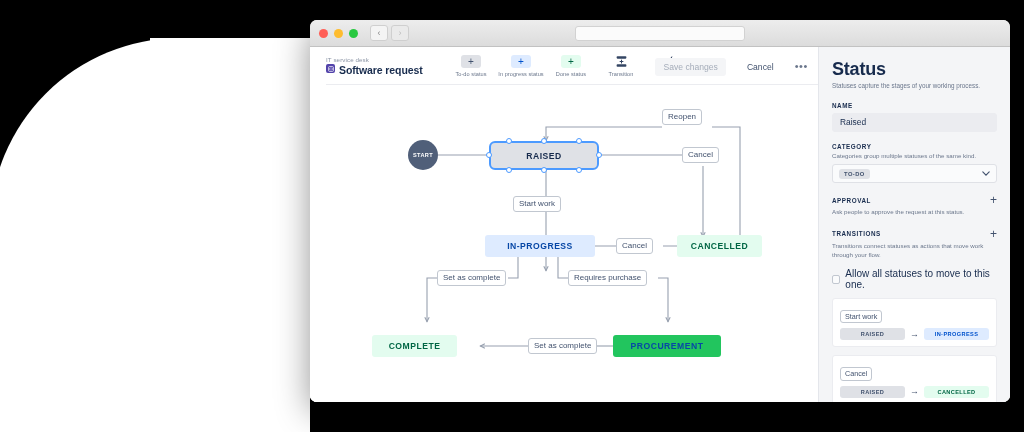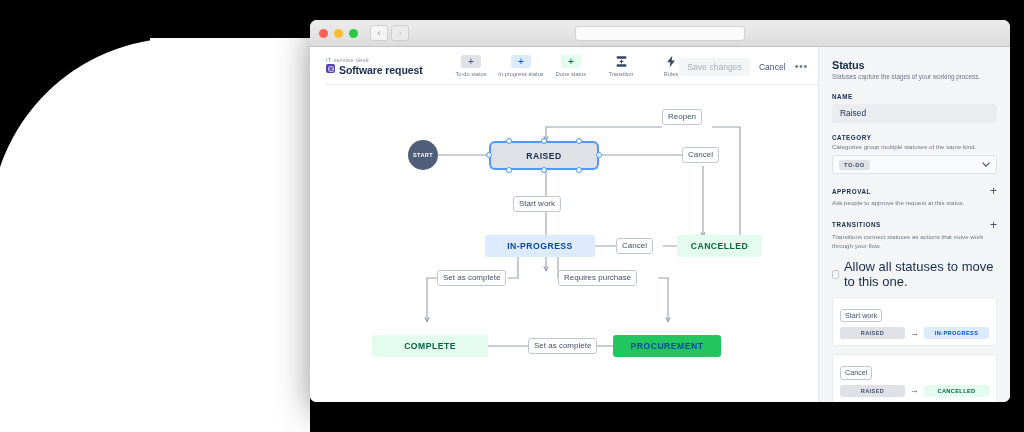--- a/index.html
+++ b/index.html
@@ -101,21 +101,21 @@
     margin: 0 auto 3px;
     display: flex; align-items: center; justify-content: center;
     font-size: 10px; line-height: 1;
   }
   .tp-todo { background: #dfe1e6; color: #42526e; }
   .tp-prog { background: #deebff; color: #0052cc; }
   .tp-done { background: #e3fcef; color: #006644; }
   .tool-lbl { font-size: 5.6px; color: #6b778c; white-space: nowrap; letter-spacing: .05px; }
   .tool-ic { height: 13px; margin: 0 auto 3px; display:flex; align-items:center; justify-content:center; }
 
-  .actions { position: absolute; right: 10px; top: 11px; display: flex; align-items: center; gap: 7px; }
+  .actions { position: absolute; right: 10px; top: 11px; display: flex; align-items: center; gap: 19px; }
   .btn-save {
     background: #f4f5f7; color: #a5adba;
     font-size: 8.6px; padding: 4px 8px; border-radius: 3px;
     border: none;
   }
   .btn-cancel { font-size: 8.6px; color: #42526e; padding: 4px 2px; }
   .btn-more { font-size: 11px; color: #6b778c; letter-spacing: .6px; padding-bottom: 3px; }
 
   .canvas { position: relative; width: 508px; height: 317px; background: #fff; }
   .canvas svg { position: absolute; left: 0; top: 0; }
@@ -158,21 +158,21 @@
     line-height: 1;
   }
 
   
   .sidebar {
     width: 192px; background: #f4f5f7;
     border-left: 1px solid #e4e6eb;
     padding: 12px 13px;
     overflow: hidden;
   }
-  .sb-title { font-size: 11px; font-weight: bold; color: #172b4d; letter-spacing: -.2px; }
+  .sb-title { font-size: 18px; font-weight: bold; color: #172b4d; letter-spacing: -.2px; }
   .sb-sub { font-size: 6.3px; color: #6b778c; margin-top: 2px; line-height: 1.35; }
   .sb-label {
     font-size: 6.3px; font-weight: bold; color: #172b4d;
     letter-spacing: .55px; margin-top: 11px;
   }
   .sb-row { display: flex; align-items: center; justify-content: space-between; margin-top: 11px; }
   .sb-row .sb-label { margin-top: 0; }
   .sb-plus { font-size: 12px; color: #42526e; line-height: 1; cursor: pointer; }
   .sb-hint { font-size: 6.2px; color: #6b778c; margin-top: 2px; line-height: 1.4; }
   .sb-input {
@@ -195,21 +195,21 @@
     font-size: 5.8px; font-weight: bold; letter-spacing: .45px;
     padding: 2px 5px; border-radius: 3px;
   }
   .chev { color: #42526e; font-size: 7px; line-height: 1; }
 
   .checkrow { display: flex; align-items: center; gap: 5px; margin-top: 9px; }
   .checkbox {
     width: 9px; height: 9px; border: 1px solid #c1c7d0;
     background: #fafbfc; border-radius: 2px;
   }
-  .checklbl { font-size: 13px; color: #172b4d; }
+  .checklbl { font-size: 10px; color: #172b4d; }
 
   .trans-card {
     margin-top: 8px; background: #fff;
     border: 1px solid #ebecf0; border-radius: 3px;
     padding: 6px 7px;
   }
   .trans-name {
     display: inline-block;
     border: 1px solid #c1c7d0; border-radius: 3px;
     font-size: 7.2px; color: #42526e;
@@ -353,30 +353,30 @@
           <div class="handle" style="left:231px; top:53px;"></div>
           <div class="handle" style="left:266px; top:53px;"></div>
           <div class="handle" style="left:196px; top:82px;"></div>
           <div class="handle" style="left:231px; top:82px;"></div>
           <div class="handle" style="left:266px; top:82px;"></div>
 
           <div class="node n-prog" style="left:175px; top:150px; width:110px;">IN-PROGRESS</div>
 
           <div class="node n-cancelled" style="left:367px; top:150px; width:85px;">CANCELLED</div>
 
-          <div class="node n-complete" style="left:62px; top:250px; width:116px;">COMPLETE</div>
+          <div class="node n-complete" style="left:62px; top:250px; width:85px;">COMPLETE</div>
 
           <div class="node n-proc" style="left:303px; top:250px; width:108px;">PROCUREMENT</div>
 
           <div class="edgelabel" style="left:352px; top:24px;">Reopen</div>
           <div class="edgelabel" style="left:372px; top:62px;">Cancel</div>
           <div class="edgelabel" style="left:203px; top:111px;">Start work</div>
           <div class="edgelabel" style="left:306px; top:153px;">Cancel</div>
           <div class="edgelabel" style="left:127px; top:185px;">Set as complete</div>
-          <div class="edgelabel" style="left:248px; top:185px;">Requires purchase</div>
+          <div class="edgelabel" style="left:258px; top:185px;">Requires purchase</div>
           <div class="edgelabel" style="left:218px; top:253px;">Set as complete</div>
         </div>
       </div>
 
       <div class="sidebar">
         <div class="sb-title">Status</div>
         <div class="sb-sub">Statuses capture the stages of your working process.</div>
 
         <div class="sb-label">NAME</div>
         <div class="sb-input">Raised</div>

